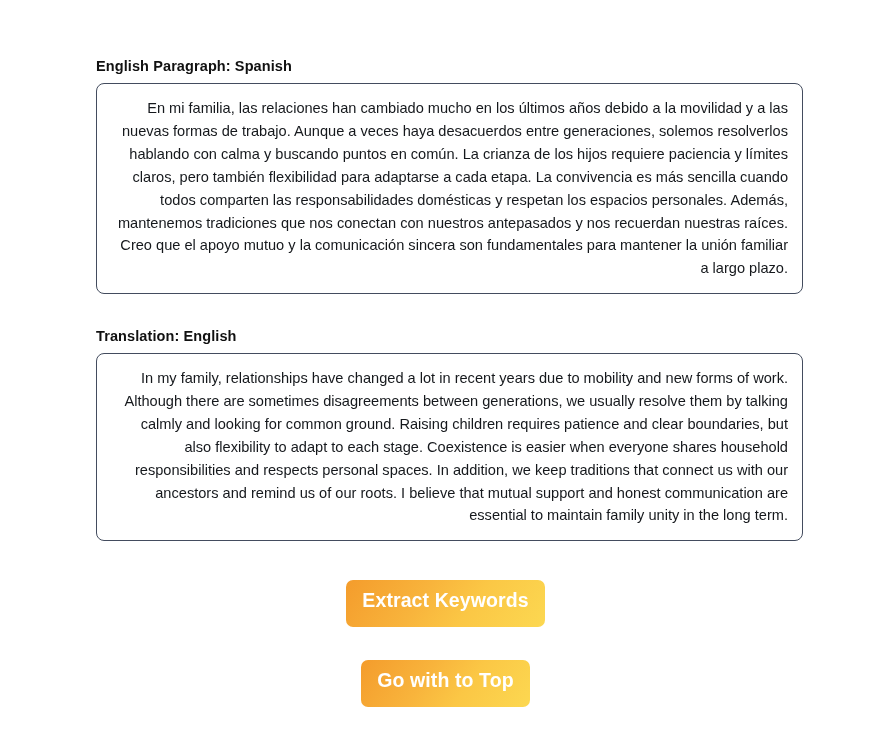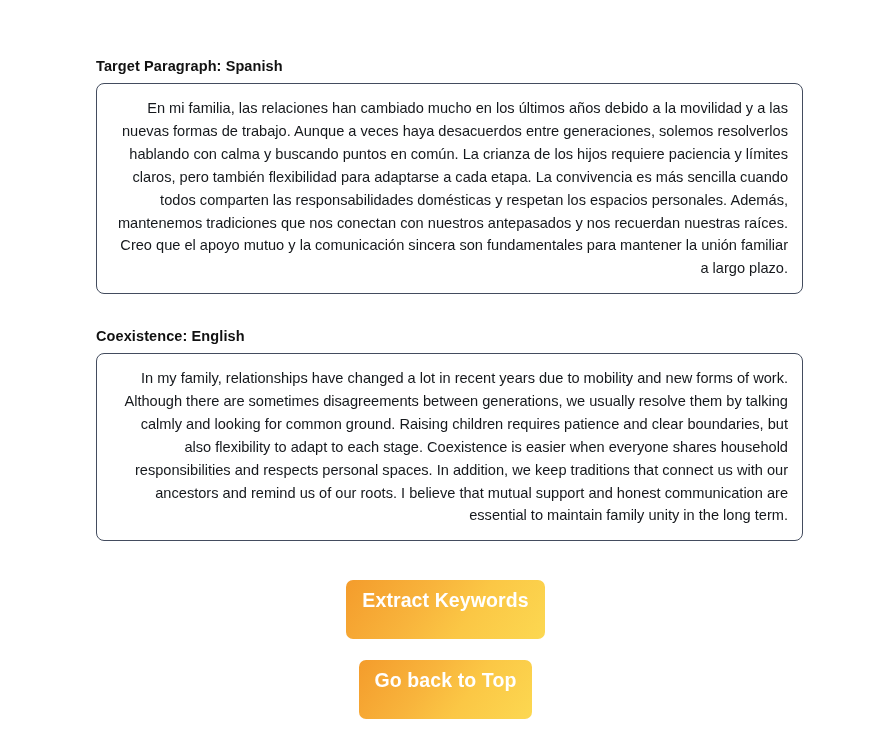--- a/index.html
+++ b/index.html
@@ -86,46 +86,46 @@
     box-sizing: border-box;
     border: none;
     border-radius: 7px;
     background: linear-gradient(125deg, #f49c2c 0%, #f8b43c 38%, #fbc745 62%, #fcd851 100%);
     color: #ffffff;
     font-family: "Liberation Sans", sans-serif;
     font-weight: bold;
     font-size: 19.5px;
     letter-spacing: 0.1px;
     line-height: 1;
-    padding: 11px 16px 28px 16px;
+    padding: 11px 16px 16px 16px;
     cursor: pointer;
     text-align: right;
     white-space: nowrap;
   }
 </style>
 </head>
 <body>
 
 <div class="page">
 
   <div class="content">
 
-    <div class="section-label">Target Paragraph: Spanish</div>
+    <div class="section-label">English Paragraph: Spanish</div>
 
     <div class="text-box">En mi familia, las relaciones han cambiado mucho en los últimos años debido a la movilidad y a las nuevas formas de trabajo. Aunque a veces haya desacuerdos entre generaciones, solemos resolverlos hablando con calma y buscando puntos en común. La crianza de los hijos requiere paciencia y límites claros, pero también flexibilidad para adaptarse a cada etapa. La convivencia es más sencilla cuando todos comparten las responsabilidades domésticas y respetan los espacios personales. Además, mantenemos tradiciones que nos conectan con nuestros antepasados y nos recuerdan nuestras raíces. Creo que el apoyo mutuo y la comunicación sincera son fundamentales para mantener la unión familiar a largo plazo.</div>
 
     <div class="gap-between"></div>
 
-    <div class="section-label">Coexistence: English</div>
+    <div class="section-label">Translation: English</div>
 
     <div class="text-box">In my family, relationships have changed a lot in recent years due to mobility and new forms of work. Although there are sometimes disagreements between generations, we usually resolve them by talking calmly and looking for common ground. Raising children requires patience and clear boundaries, but also flexibility to adapt to each stage. Coexistence is easier when everyone shares household responsibilities and respects personal spaces. In addition, we keep traditions that connect us with our ancestors and remind us of our roots. I believe that mutual support and honest communication are essential to maintain family unity in the long term.</div>
 
   </div>
 
   <div class="btn-row btn-row-1">
     <button class="pill-button">Extract Keywords</button>
   </div>
 
   <div class="btn-row btn-row-2">
-    <button class="pill-button">Go back to Top</button>
+    <button class="pill-button">Go with to Top</button>
   </div>
 
 </div>
 
 </body></html>

